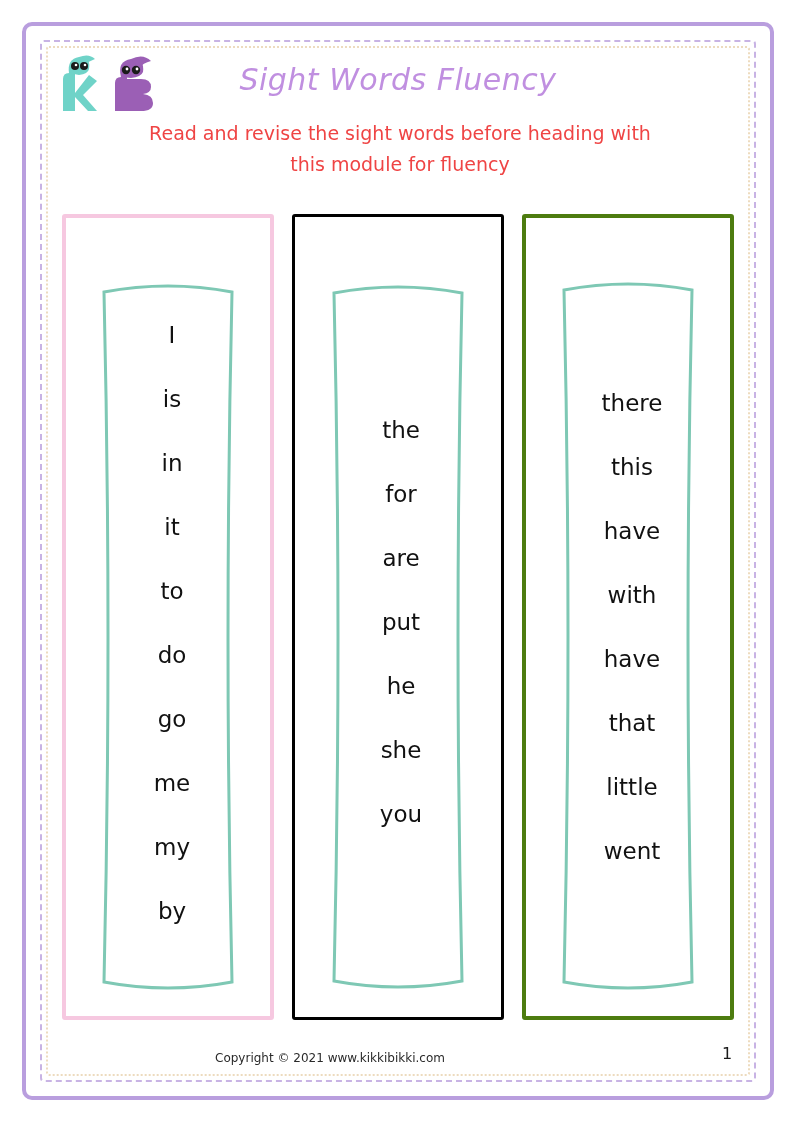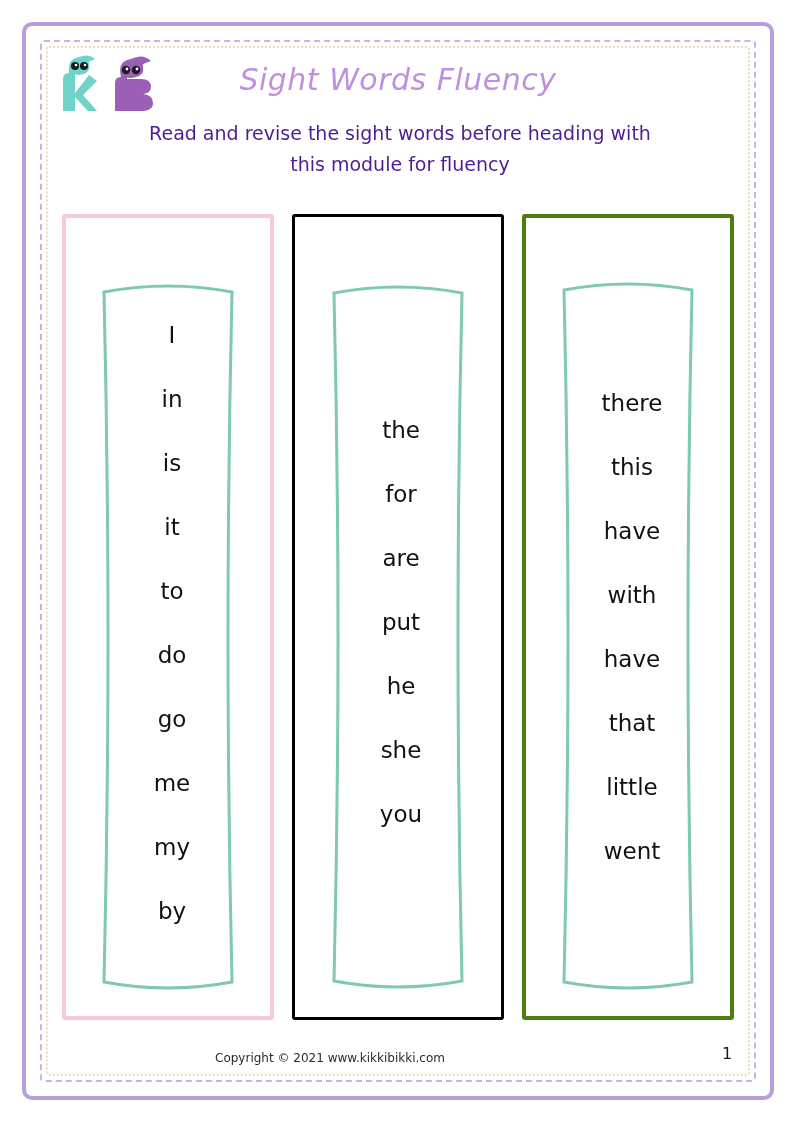--- a/index.html
+++ b/index.html
@@ -70,21 +70,21 @@
     font-style: italic;
   }
   .subtitle {
     position: absolute;
     left: 130px; top: 118px;
     width: 540px;
     text-align: center;
     font-family: "DejaVu Sans", sans-serif;
     font-size: 19px;
     line-height: 1.65;
-    color: #4c1d95;
+    color: #ef4444;
   }
 
   
   .cols {
     position: absolute;
     left: 62px;
     top: 214px;
     width: 672px;
     height: 806px;
   }
@@ -185,22 +185,22 @@
   <div class="cols">
 
     <div class="col col-0">
       <div class="bm bm-0">
         <svg viewBox="0 0 152 718" preserveAspectRatio="none" height="718">
           <path d="M12 14 Q76 2 140 14 Q132 360 140 704 Q76 716 12 704 Q20 360 12 14 Z" fill="none" stroke="#7ec8b4" stroke-width="3"></path>
         </svg>
       </div>
       <div class="words w0">
         <div>I</div>
+        <div>is</div>
         <div>in</div>
-        <div>is</div>
         <div>it</div>
         <div>to</div>
         <div>do</div>
         <div>go</div>
         <div>me</div>
         <div>my</div>
         <div>by</div>
       </div>
     </div>
 

